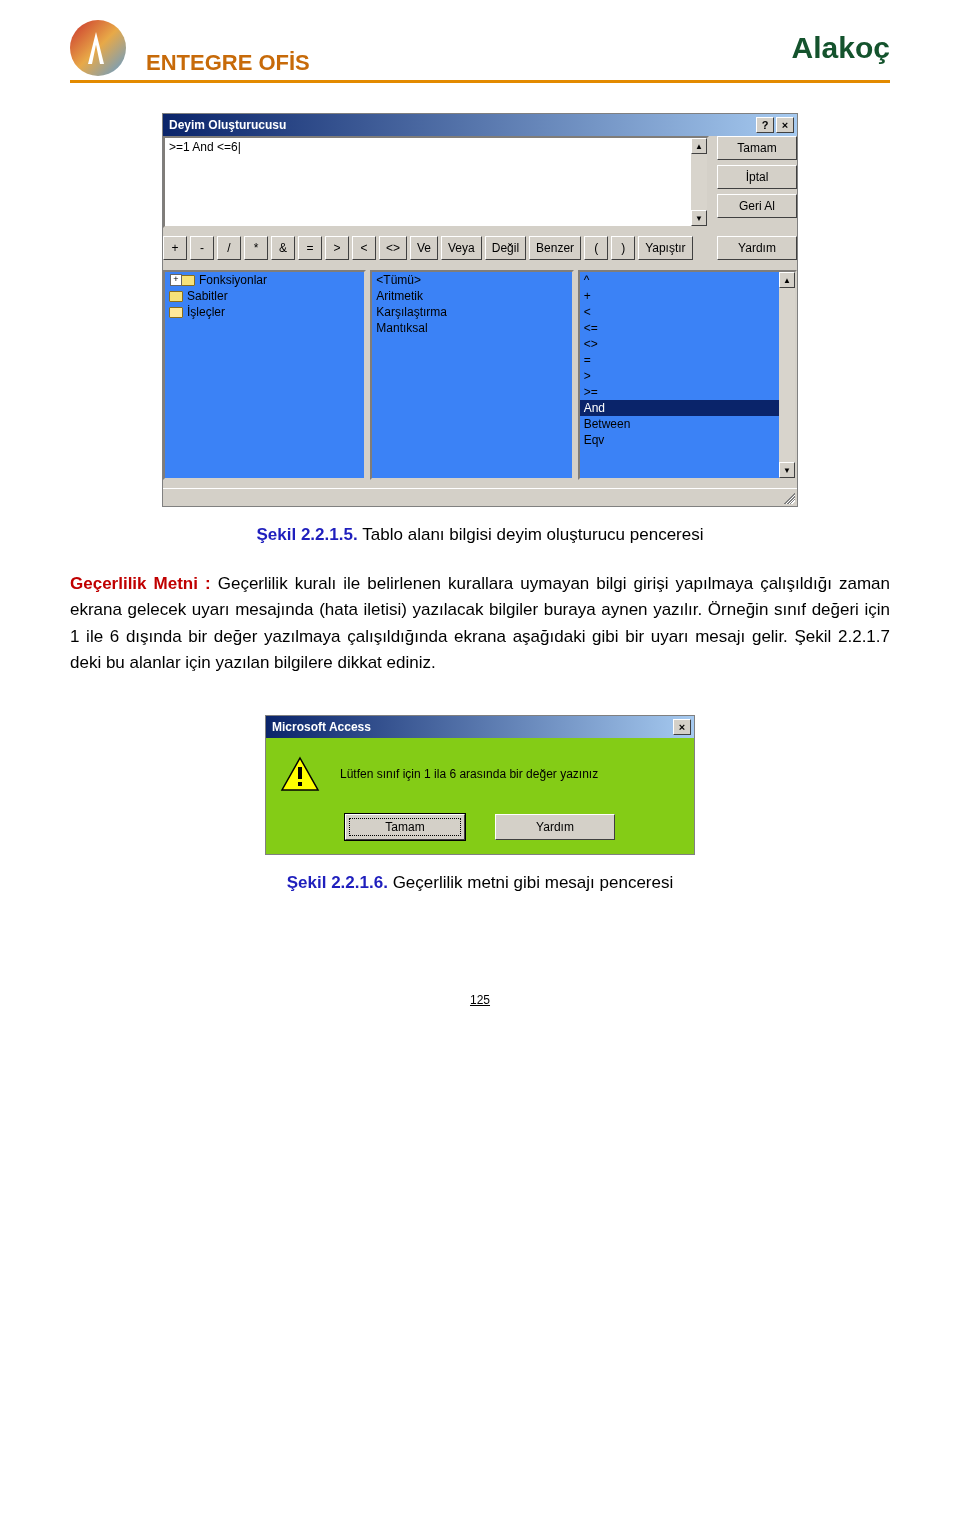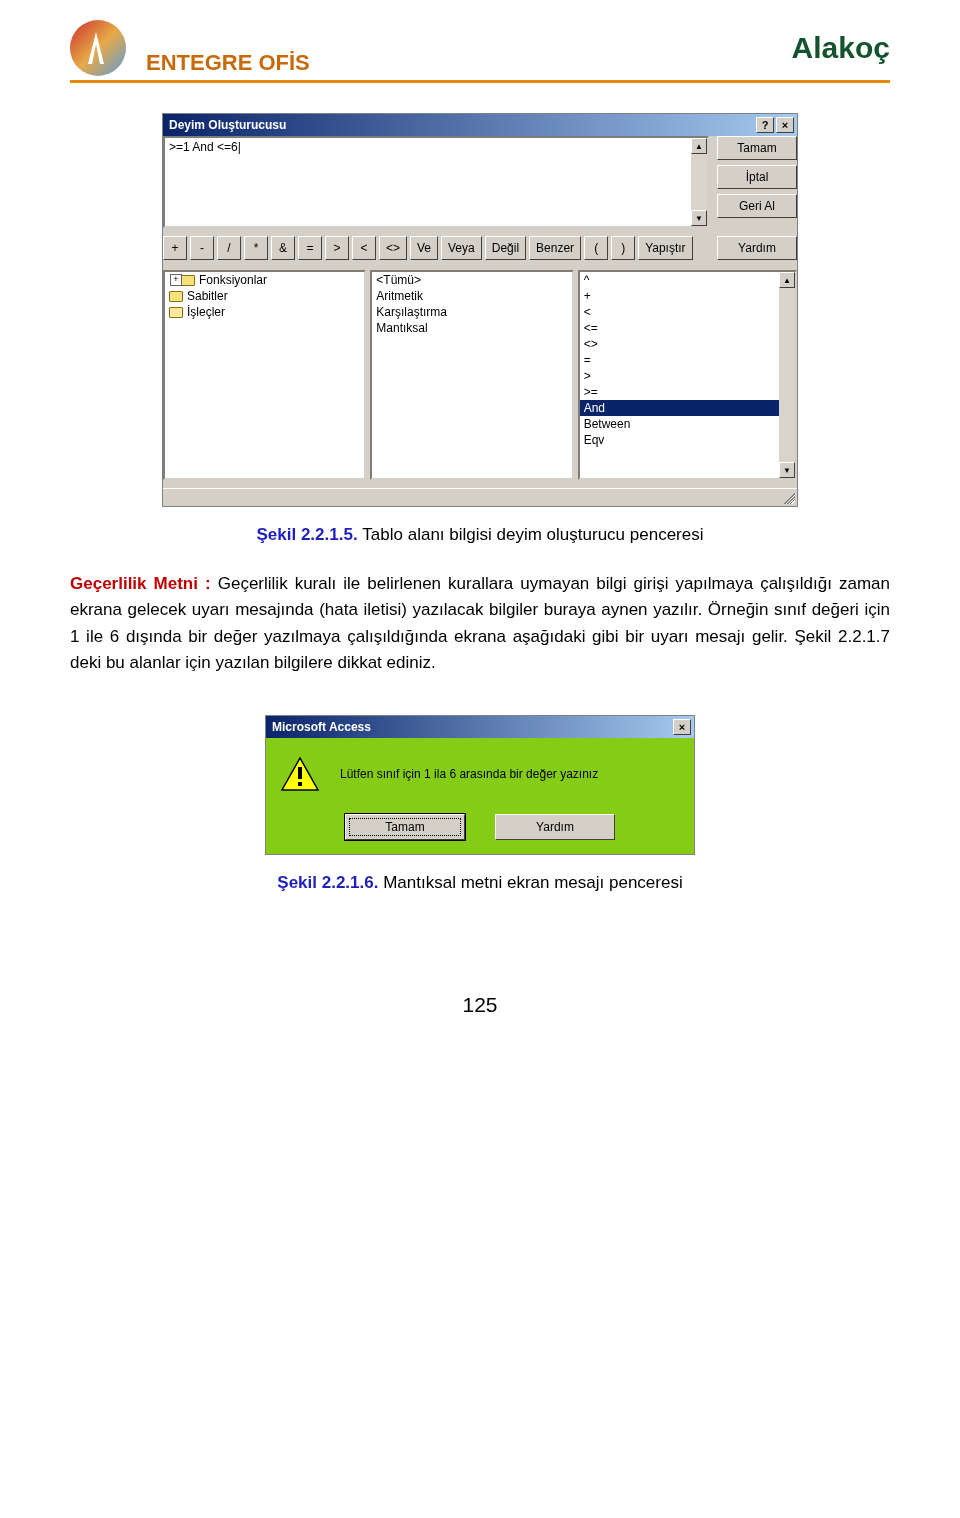--- a/index.html
+++ b/index.html
@@ -169,21 +169,21 @@
     font-size: 12px;
     display: flex; align-items: center; justify-content: center;
   }
   .lists-row {
     display: flex;
     gap: 4px;
     margin-top: 10px;
   }
   .list-box {
     border: 2px inset #d4d0c8;
-    background: #ffffff;
+    background: #3b82f6;
     height: 210px;
     position: relative;
     overflow: hidden;
   }
   .list-box.col1 { flex: 1; }
   .list-box.col2 { flex: 1; }
   .list-box.col3 { flex: 1; padding-right: 16px; }
   .list-item {
     padding: 1px 4px;
     display: flex;
@@ -295,22 +295,23 @@
     display: flex; align-items: center; justify-content: center;
   }
   .msg-btn.default {
     outline: 1px dotted #000;
     outline-offset: -5px;
     box-shadow: 0 0 0 1px #000;
   }
 
   .page-number {
     text-align: center;
-    font-size: 21px;
+    font-size: 12px;
     margin-top: 100px;
+    text-decoration: underline;
   }
 </style>
 </head>
 <body>
 
 <div class="page">
 
   <div class="header">
     <div class="header-left">
       <div class="logo"></div>
@@ -443,18 +444,18 @@
         </div>
         <div class="msg-btn">
           <span>Yardım</span>
         </div>
       </div>
     </div>
   </div>
 
   <div class="figure-caption">
     <span>Şekil 2.2.1.6.</span>
-    <span class="fig-text">Mantıksal metni ekran mesajı penceresi</span>
+    <span class="fig-text">Geçerlilik metni gibi mesajı penceresi</span>
   </div>
 
   <div class="page-number">125</div>
 
 </div>
 
 </body></html>

